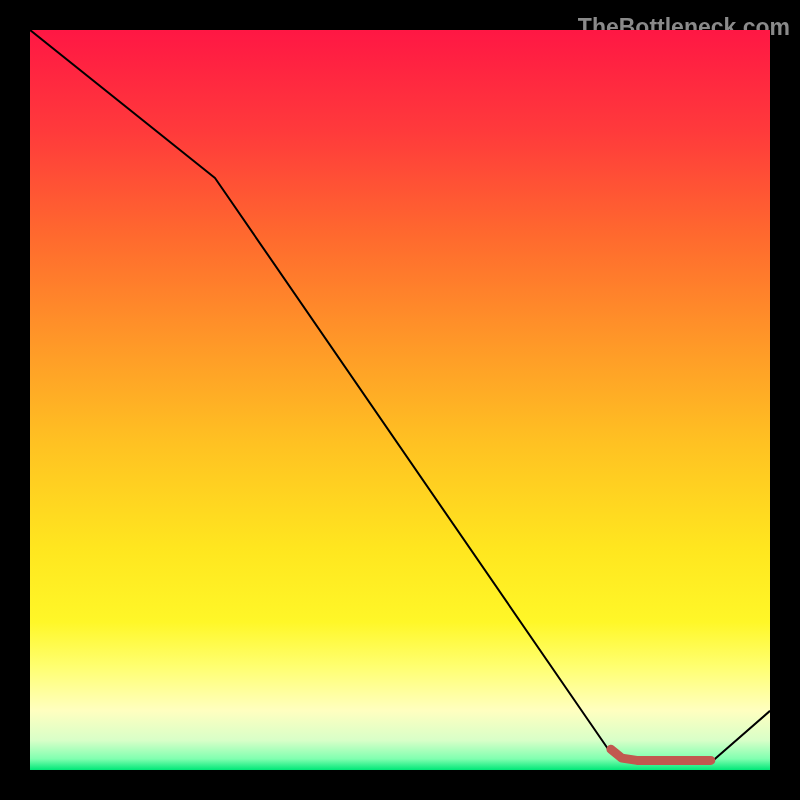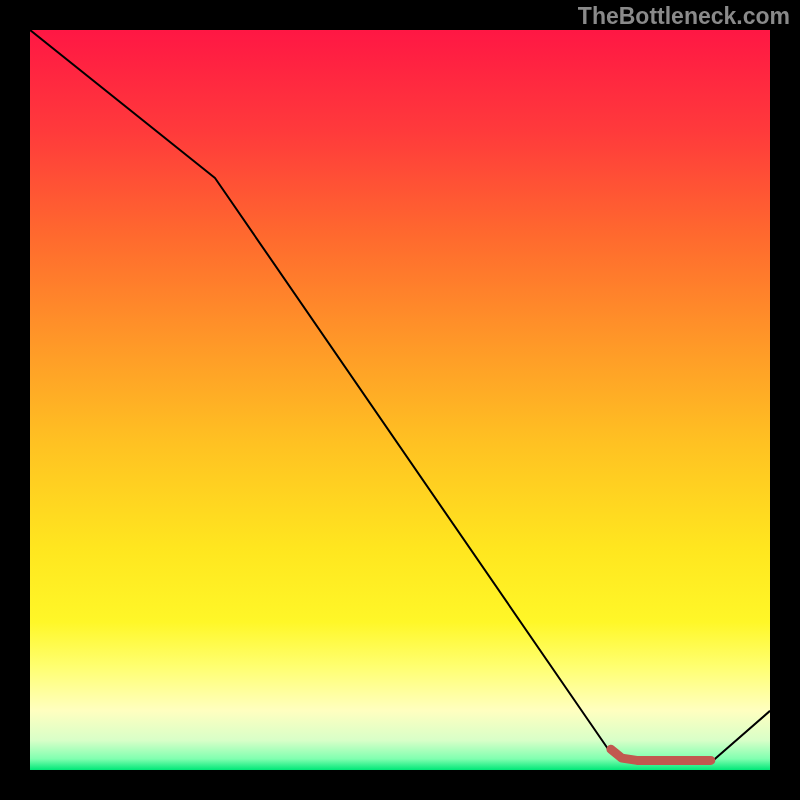--- a/index.html
+++ b/index.html
@@ -12,21 +12,21 @@
     font-family: Arial, Helvetica, sans-serif;
   }
   .frame {
     position: relative;
     width: 800px;
     height: 800px;
     background: #000000;
   }
   .watermark {
     position: absolute;
-    top: 3px;
+    top: 14px;
     right: 10px;
     font-size: 23px;
     font-weight: bold;
     color: #8a8a8a;
     letter-spacing: 0px;
     user-select: none;
   }
   .plot-area {
     position: absolute;
     left: 30px;

